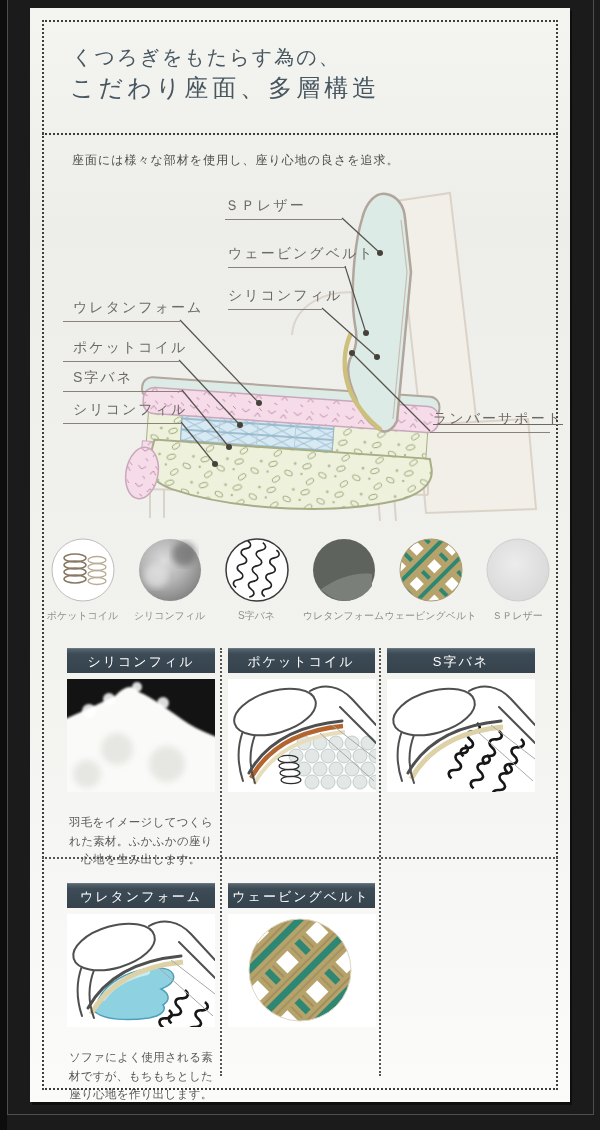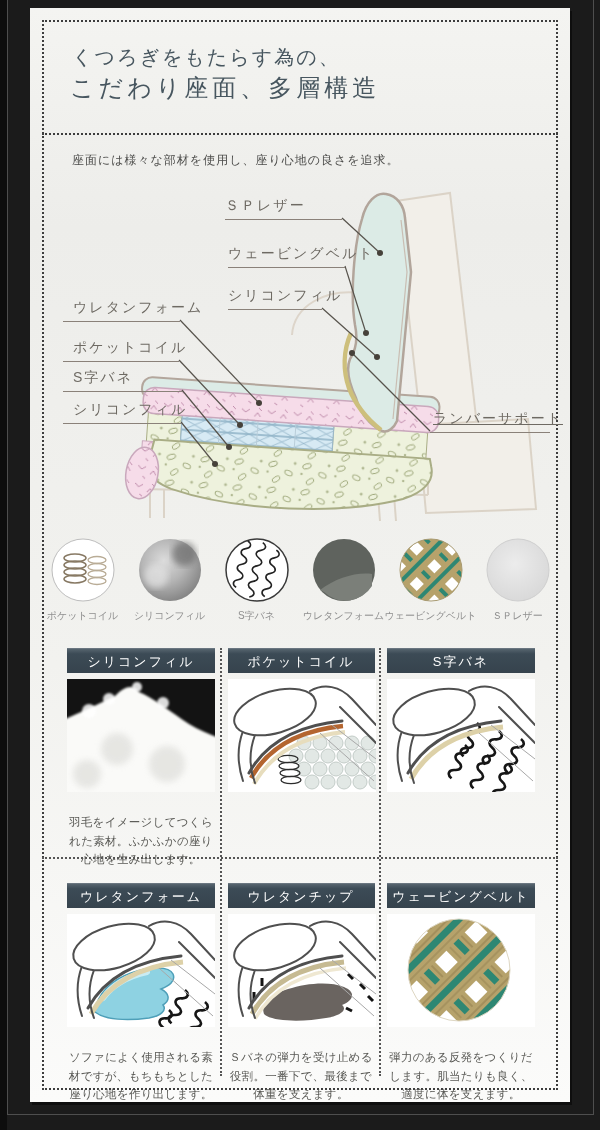--- a/index.html
+++ b/index.html
@@ -367,46 +367,25 @@
           <use href="#sqp" transform="translate(102,96) rotate(22)"></use>
           <path d="M 28,98 C 30,80 44,66 64,59 C 84,52 102,52 106,60 C 109,67 102,72 94,75 C 102,79 104,86 96,91 C 100,96 94,102 82,104 C 60,107 38,106 28,98 Z" fill="#8ed2e2" stroke="#4e9fb8" stroke-width="1.5"></path>
           <path d="M 36,84 C 46,70 62,62 80,58" stroke="#c9ecf3" stroke-width="6" fill="none" stroke-linecap="round"></path>
           <path d="M 24,100 C 42,68 74,52 116,48" stroke="#ddd1a8" stroke-width="5" fill="none"></path>
           <use href="#sofaBase"></use>
         </svg>
       </div>
       <div class="panel-text">ソファによく使用される素材ですが、もちもちとした座り心地を作り出します。</div>
     </div>
 
-    <div class="panel">
-      <div class="panel-header">ウレタンチップ</div>
-      <div class="panel-image">
-        <svg width="148" height="113" viewBox="0 0 148 113">
-          <path d="M 36,100 C 32,88 44,80 60,75 C 78,69 102,67 116,73 C 128,78 126,86 114,91 C 120,96 112,102 98,104 C 76,108 44,108 36,100 Z" fill="#6a6460"></path>
-          <g stroke="#141414" stroke-width="3" stroke-linecap="butt">
-            <path d="M34,64 l0,8"></path>
-              <path d="M26,78 l0,8"></path>
-            <path d="M120,60 l5,5"></path>
-              <path d="M132,70 l5,5"></path>
-              <path d="M140,82 l5,5"></path>
-              <path d="M118,94 l6,3"></path>
-          </g>
-          <path d="M 24,100 C 42,68 74,52 116,48" stroke="#c6ba92" stroke-width="5" fill="none"></path>
-          <path d="M 27,105 C 45,73 76,58 118,54" stroke="#efe8d2" stroke-width="3.5" fill="none"></path>
-          <use href="#sofaBase"></use>
-        </svg>
-      </div>
-      <div class="panel-text">Ｓバネの弾力を受け止める役割。一番下で、最後まで体重を支えます。</div>
-    </div>
 
     <div class="panel">
       <div class="panel-header">ウェービングベルト</div>
       <div class="panel-image">
         <svg width="148" height="113" viewBox="0 0 148 113">
           <rect width="148" height="113" fill="#ffffff"></rect>
           <circle cx="72" cy="56" r="51" fill="url(#weaveL)" stroke="#ddd6c2"></circle>
         </svg>
       </div>
-      <div class="panel-text">弾力のある反発をつくりだします。肌当たりも良く、適度に体を支えます。</div>
     </div>
 
   </div>
 </div>
 
 </body></html>

